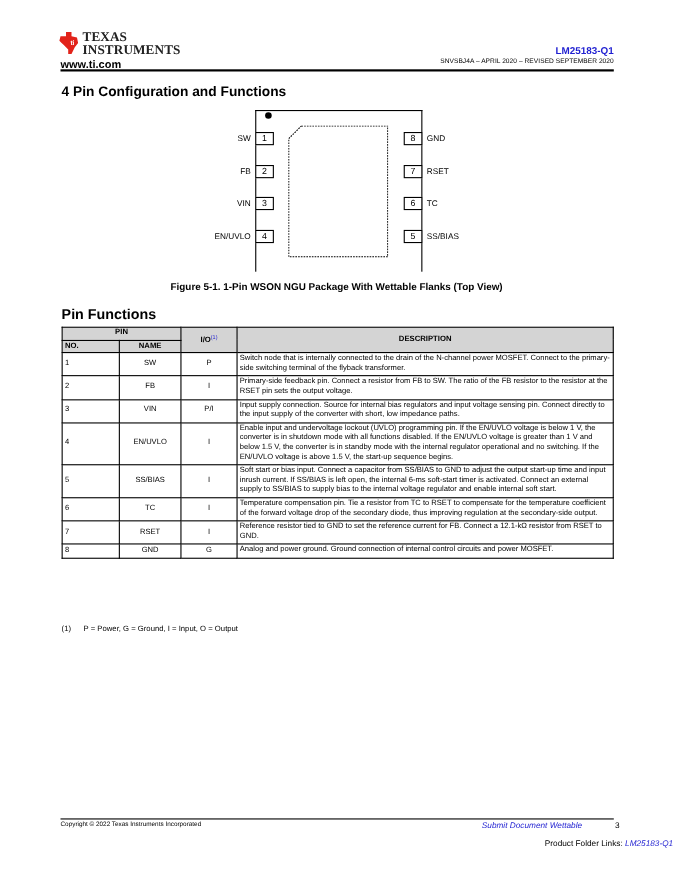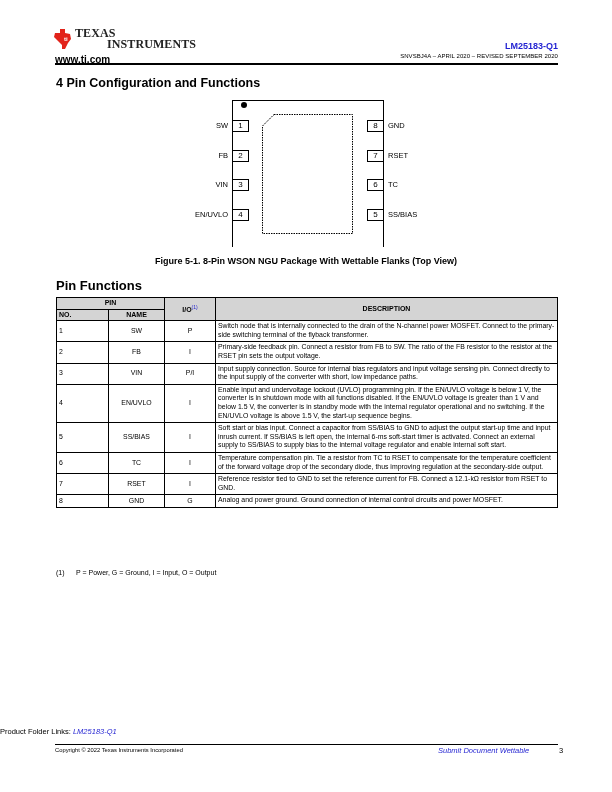--- a/index.html
+++ b/index.html
@@ -42,34 +42,34 @@
   .col-io { width: 46px; }
 
   .footnote { left: 56px; top: 569px; font-size: 7px; }
   .footnote .mark { display: inline-block; width: 20px; }
 
   
   .footer-line { left: 55px; top: 744px; width: 503px; height: 1px; background: #000; }
   .copyright { left: 55px; top: 747px; font-size: 5.8px; }
   .feedback { left: 438px; top: 746px; font-size: 7.5px; font-style: italic; color: #1f1fd1; }
   .page-num { left: 559px; top: 746px; font-size: 7.5px; }
-  .product-links { left: 0; width: 612px; top: 727px; text-align: left; font-size: 7.5px; }
+  .product-links { left: 0; width: 612px; top: 762px; text-align: right; font-size: 7.5px; }
   .product-links a { color: #1f1fd1; font-style: italic; text-decoration: none; }
 </style>
 </head>
 <body>
 
 <div class="abs ti-logo">
   <svg width="20" height="24" viewBox="0 0 20 24">
     <path d="M2 6 L7 6 L7 2 L12 2 L12 6 L17 7 L18 12 L15 16 L12 22 L9 22 L9 18 L5 14 L3 12 L1 10 Z" fill="#e2231a"></path>
     <text x="11" y="14" font-size="6" font-weight="bold" fill="#fff" font-family="Liberation Sans, sans-serif">ti</text>
   </svg>
   <div class="ti-word">
     <div><span class="big" style="text-transform:uppercase;font-variant:small-caps;">Texas</span></div>
-    <div><span class="big" style="text-transform:uppercase;margin-left:32px;">Instruments</span></div>
+    <div><span class="big" style="text-transform:uppercase;">Instruments</span></div>
   </div>
 </div>
 <div class="abs www">www.ti.com</div>
 <div class="abs doc-part">LM25183-Q1</div>
 <div class="abs doc-rev">SNVSBJ4A – APRIL 2020 – REVISED SEPTEMBER 2020</div>
 <div class="abs header-line"></div>
 
 <div class="abs section-title">4 Pin Configuration and Functions</div>
 
 <div>
@@ -91,21 +91,21 @@
   <div class="abs pin-box" style="left:367px;top:120px;">8</div>
   <div class="abs pin-label" style="left:388px;top:121px;">GND</div>
   <div class="abs pin-box" style="left:367px;top:150px;">7</div>
   <div class="abs pin-label" style="left:388px;top:151px;">RSET</div>
   <div class="abs pin-box" style="left:367px;top:179px;">6</div>
   <div class="abs pin-label" style="left:388px;top:180px;">TC</div>
   <div class="abs pin-box" style="left:367px;top:209px;">5</div>
   <div class="abs pin-label" style="left:388px;top:210px;">SS/BIAS</div>
 </div>
 
-<div class="abs fig-caption">Figure 5-1. 8-Pin WSON NGU Package With Wettable Flanks (Top View)</div>
+<div class="abs fig-caption">Figure 5-1. 1-Pin WSON NGU Package With Wettable Flanks (Top View)</div>
 <div class="abs table-title">Pin Functions</div>
 
 <table class="pins">
   <thead>
     <tr>
       <th colspan="2">PIN</th>
       <th rowspan="2" class="col-io"><span>I/O</span><sup>(1)</sup></th>
       <th rowspan="2">DESCRIPTION</th>
     </tr>
     <tr>

